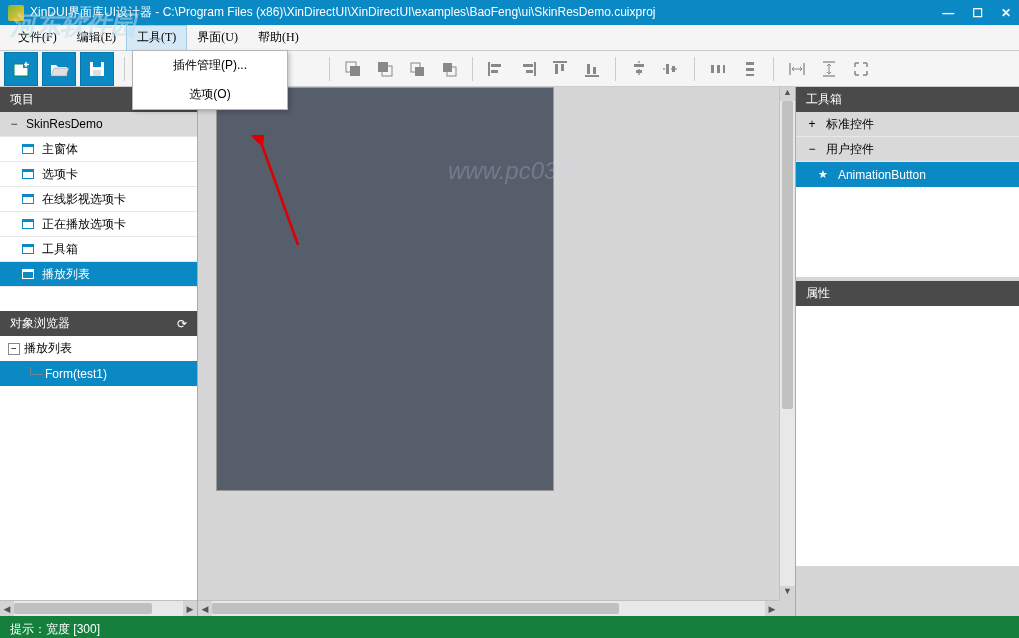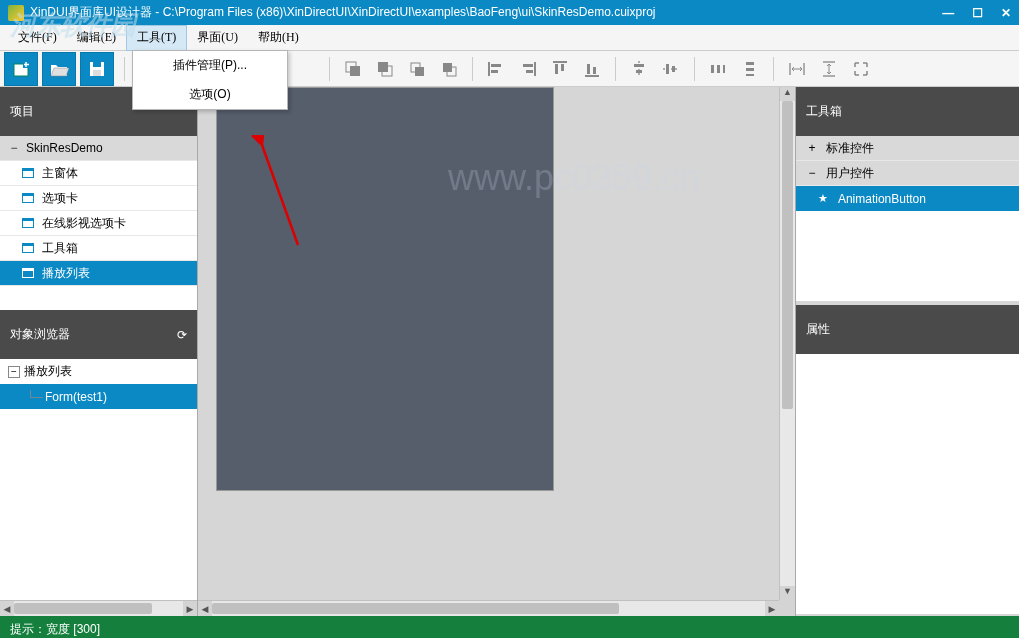--- a/index.html
+++ b/index.html
@@ -20,21 +20,21 @@
 
 .toolbar { background: #f5f5f5; height: 36px; display: flex; align-items: center; padding: 0 4px; gap: 2px; border-bottom: 1px solid #ccc; }
 .tool-btn { width: 30px; height: 30px; display: flex; align-items: center; justify-content: center; cursor: pointer; color: #666; }
 .tool-btn.big { width: 34px; height: 34px; background: #0a89c4; border: 1px solid #0878ab; color: #fff; margin-right: 2px; }
 .tool-btn svg { display: block; }
 .tool-sep { width: 1px; height: 24px; background: #ccc; margin: 0 6px; }
 
 .main-area { display: flex; height: calc(100% - 25px - 26px - 36px - 22px); }
 
 .left-col { width: 198px; display: flex; flex-direction: column; border-right: 1px solid #aaa; background: #fff; }
-.panel-header { background: #4a4a4a; color: #fff; padding: 16px 10px; font-size: 12px; display: flex; align-items: center; justify-content: space-between; }
+.panel-header { background: #4a4a4a; color: #fff; padding: 4px 10px; font-size: 12px; display: flex; align-items: center; justify-content: space-between; }
 .panel-header .refresh { font-size: 12px; cursor: pointer; }
 
 .project-panel { flex: 0 0 auto; }
 .project-list { background: #fff; }
 .tree-item { display: flex; align-items: center; padding: 4px 8px; height: 25px; cursor: pointer; border-bottom: 1px solid #e8e8e8; }
 .tree-item.root { background: #d9d9d9; }
 .tree-item .expander { width: 12px; text-align: center; margin-right: 6px; color: #333; }
 .tree-item .win-icon { width: 12px; height: 10px; border: 1px solid #0a89c4; border-top: 3px solid #0a89c4; margin-right: 8px; margin-left: 14px; }
 .tree-item.selected { background: #0a89c4; color: #fff; }
 .tree-item.selected .win-icon { border-color: #fff; border-top-color: #fff; }
@@ -68,21 +68,21 @@
 .toolbox-cat { display: flex; align-items: center; padding: 4px 10px; height: 25px; background: #d9d9d9; cursor: pointer; border-bottom: 1px solid #e8e8e8; }
 .toolbox-cat .expander { width: 12px; text-align: center; margin-right: 8px; }
 .toolbox-item { display: flex; align-items: center; padding: 4px 10px 4px 22px; height: 25px; background: #0a89c4; color: #fff; cursor: pointer; }
 .toolbox-item .star { margin-right: 10px; color: #fff; font-size: 11px; }
 .props-panel { margin-top: 4px; }
 .props-body { background: #fff; height: 260px; }
 
 .statusbar { background: #15803d; color: #fff; height: 27px; display: flex; align-items: center; padding: 0 10px; }
 
 .watermark { position: absolute; top: 8px; left: 10px; color: rgba(190,220,235,0.55); font-size: 26px; font-weight: bold; font-style: italic; z-index: 200; pointer-events: none; letter-spacing: -1px; }
-.watermark2 { position: absolute; top: 70px; left: 250px; color: rgba(200,210,230,0.25); font-size: 36px; z-index: 50; pointer-events: none; }
+.watermark2 { position: absolute; top: 70px; left: 250px; color: rgba(200,210,230,0.25); font-size: 24px; font-style: italic; z-index: 50; pointer-events: none; }
 </style>
 </head>
 <body>
 
 <div class="watermark">河东软件园</div>
 
 <div class="titlebar">
   <div class="logo"></div>
   <div class="title-text">XinDUI界面库UI设计器 - C:\Program Files (x86)\XinDirectUI\XinDirectUI\examples\BaoFeng\ui\SkinResDemo.cuixproj</div>
   <div class="window-controls">
@@ -257,20 +257,24 @@
             <span class="win-icon"></span>
             <span>主窗体</span>
           </div>
         <div class="tree-item">
             <span class="win-icon"></span>
             <span>选项卡</span>
           </div>
         <div class="tree-item">
             <span class="win-icon"></span>
             <span>在线影视选项卡</span>
+          </div>
+        <div class="tree-item">
+            <span class="win-icon"></span>
+            <span>正在播放选项卡</span>
           </div>
         <div class="tree-item">
             <span class="win-icon"></span>
             <span>工具箱</span>
           </div>
         <div class="tree-item selected">
             <span class="win-icon"></span>
             <span>播放列表</span>
           </div>
       </div>

